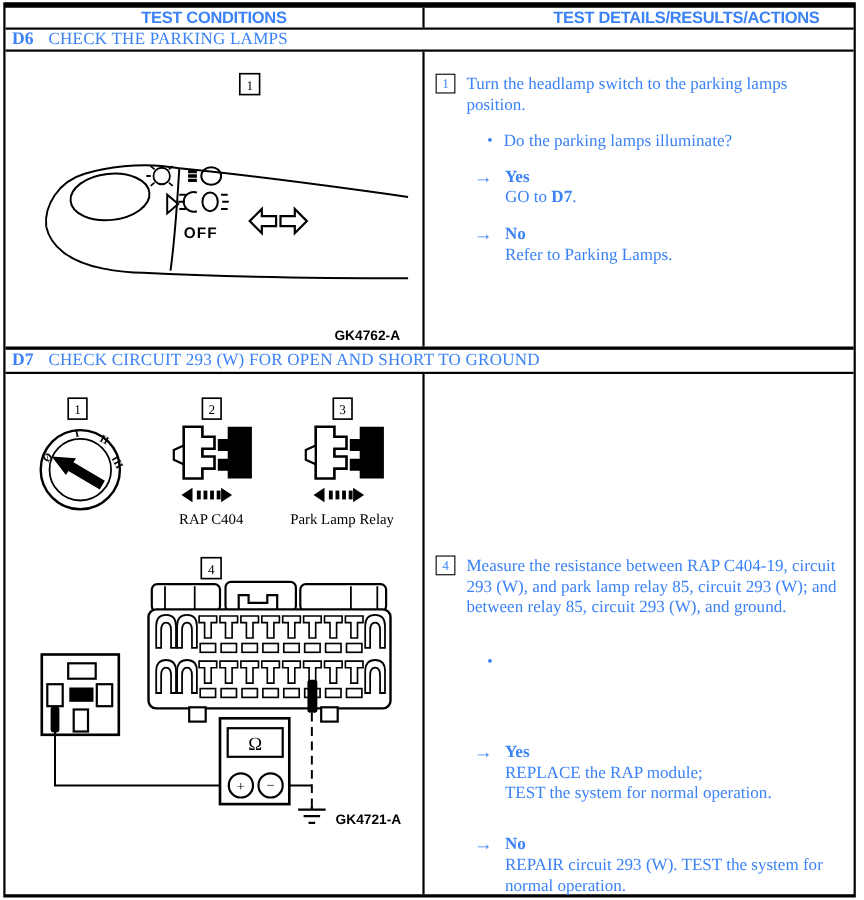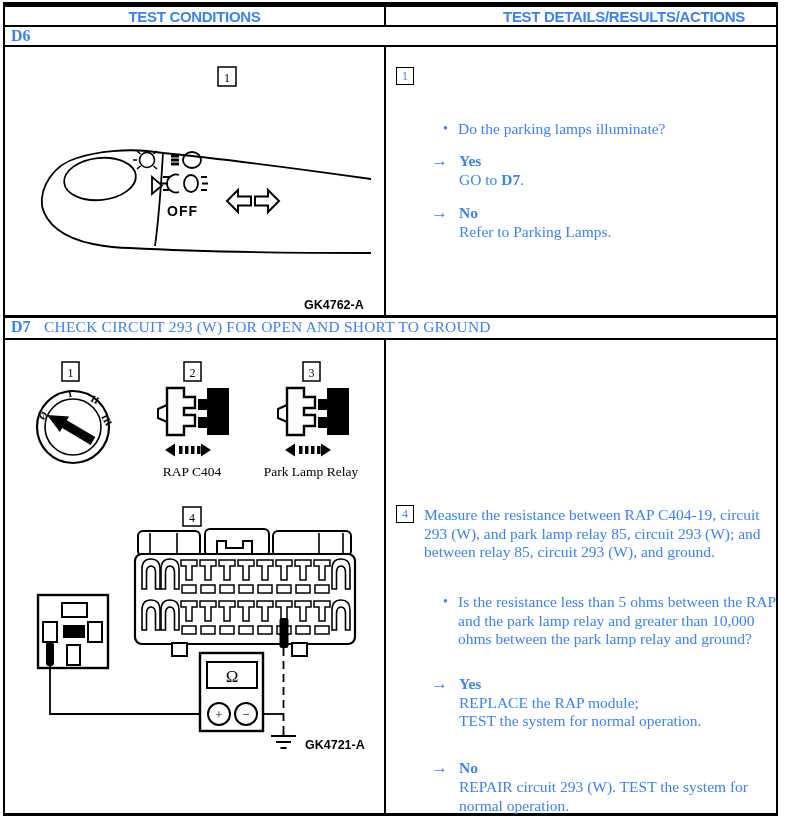--- a/index.html
+++ b/index.html
@@ -4,21 +4,21 @@
 <style>
   html,body{margin:0;padding:0;background:#fff;}
   #doc{position:relative;width:785px;height:818px;background:#fff;color:#3b82f6;
        font-family:"Liberation Serif",serif;overflow:hidden;}
   .outer{position:absolute;left:3px;top:2px;width:771px;height:806px;
          border:2px solid #000;border-top-width:5px;border-bottom-width:3px;}
   .hline{position:absolute;left:0;width:771px;background:#000;}
   .vdiv{position:absolute;left:379px;width:2px;background:#000;}
   .hdr{position:absolute;top:0;height:18px;display:flex;align-items:center;justify-content:center;
        font-family:"Liberation Sans",sans-serif;font-weight:bold;font-size:15px;letter-spacing:-0.3px;}
-  .sec-row{position:absolute;left:0;width:781px;display:flex;align-items:flex-start;}
+  .sec-row{position:absolute;left:0;width:781px;display:flex;align-items:center;}
   .sec-code{font-weight:bold;font-size:16px;margin-left:6px;width:33px;flex:none;}
   .sec-text{font-size:15.5px;letter-spacing:0.2px;}
   .cell{position:absolute;}
   .step-box{position:absolute;width:16px;height:16px;border:1.6px solid #000;background:#fff;
             display:flex;align-items:center;justify-content:center;font-size:12px;}
   .bt{position:absolute;font-size:15.5px;line-height:18.6px;}
   .bold{font-weight:bold;}
   .arrow{position:absolute;font-size:17px;line-height:18px;}
   .dot{position:absolute;font-size:14px;}
   svg text{font-family:"Liberation Serif",serif;}
@@ -30,20 +30,21 @@
 <div id="doc">
   <div class="outer">
 
     <div class="hdr" style="left:0;width:379px;">TEST CONDITIONS</div>
     <div class="hdr" style="left:381px;width:390px;margin-left:43px;">TEST DETAILS/RESULTS/ACTIONS</div>
     <div class="vdiv" style="top:0;height:18px;"></div>
     <div class="hline" style="top:18px;height:2px;"></div>
 
     <div class="sec-row" style="top:20px;height:18px;">
       <span class="sec-code">D6</span>
+      <span class="sec-text">CHECK THE PARKING LAMPS</span>
     </div>
     <div class="hline" style="top:38px;height:2px;"></div>
 
     <svg class="cell" style="left:0;top:40px;" width="379" height="268" viewBox="0 0 379 268">
       <g>
         <rect x="213" y="20" width="18" height="19" fill="#fff" stroke="#000" stroke-width="1.5"></rect>
         <text x="222" y="34.5" text-anchor="middle" font-size="12">1</text>
       </g>
       <g fill="none" stroke="#000" stroke-width="1.8">
         <path d="M 37,159 C 35,140 48,118 72,111 C 94,104 122,102 142,104 L 158,106"></path>
@@ -70,20 +71,21 @@
       <text class="sans" x="162" y="169" font-size="14" letter-spacing="1">OFF</text>
       <g fill="#fff" stroke="#000" stroke-width="2">
         <polygon points="222,154 233,143 233,149.5 246,149.5 246,158.5 233,158.5 233,165"></polygon>
         <polygon points="274,154 263,143 263,149.5 250,149.5 250,158.5 263,158.5 263,165"></polygon>
       </g>
       <text class="sans" x="299" y="262" font-size="12.5">GK4762-A</text>
     </svg>
 
     <div class="cell" style="left:381px;top:40px;width:390px;height:268px;">
       <div class="step-box" style="left:10px;top:20px;">1</div>
+      <div class="bt" style="left:38px;top:21px;width:292px;">Turn the headlamp switch to the parking lamps position.</div>
       <div class="dot" style="left:57px;top:74px;">•</div>
       <div class="bt" style="left:72px;top:73px;width:305px;">Do the parking lamps illuminate?</div>
       <div class="arrow" style="left:45px;top:105px;">→</div>
       <div class="bt bold" style="left:73px;top:105px;">Yes</div>
       <div class="bt" style="left:73px;top:124px;width:300px;">
         <span>GO to </span><span class="bold">D7</span><span>.</span>
       </div>
       <div class="arrow" style="left:45px;top:157px;">→</div>
       <div class="bt bold" style="left:73px;top:157px;">No</div>
       <div class="bt" style="left:73px;top:176px;width:300px;">Refer to Parking Lamps.</div>
@@ -212,21 +214,20 @@
         <path d="M 271,402 H 286"></path>
         <path d="M 275.5,408 H 281.5"></path>
       </g>
       <text class="sans" x="300" y="409" font-size="12.5">GK4721-A</text>
     </svg>
 
     <div class="cell" style="left:381px;top:333px;width:390px;height:473px;">
       <div class="step-box" style="left:10px;top:165px;">4</div>
       <div class="bt" style="left:38px;top:166px;width:352px;">Measure the resistance between RAP C404-19, circuit 293 (W), and park lamp relay 85, circuit 293 (W); and between relay 85, circuit 293 (W), and ground.</div>
       <div class="dot" style="left:57px;top:254px;">•</div>
-      <div class="bt" style="left:72px;top:253px;width:318px;">Is the resistance less than 5 ohms between the RAP and the park lamp relay and greater than 10,000 ohms between the park lamp relay and ground?</div>
       <div class="arrow" style="left:45px;top:335px;">→</div>
       <div class="bt bold" style="left:73px;top:335px;">Yes</div>
       <div class="bt" style="left:73px;top:354px;width:320px;">REPLACE the RAP module;</div>
       <div class="bt" style="left:73px;top:372px;width:320px;">TEST the system for normal operation.</div>
       <div class="arrow" style="left:45px;top:419px;">→</div>
       <div class="bt bold" style="left:73px;top:419px;">No</div>
       <div class="bt" style="left:73px;top:438px;width:300px;">REPAIR circuit 293 (W). TEST the system for normal operation.</div>
     </div>
     <div class="vdiv" style="top:333px;height:473px;"></div>
 

